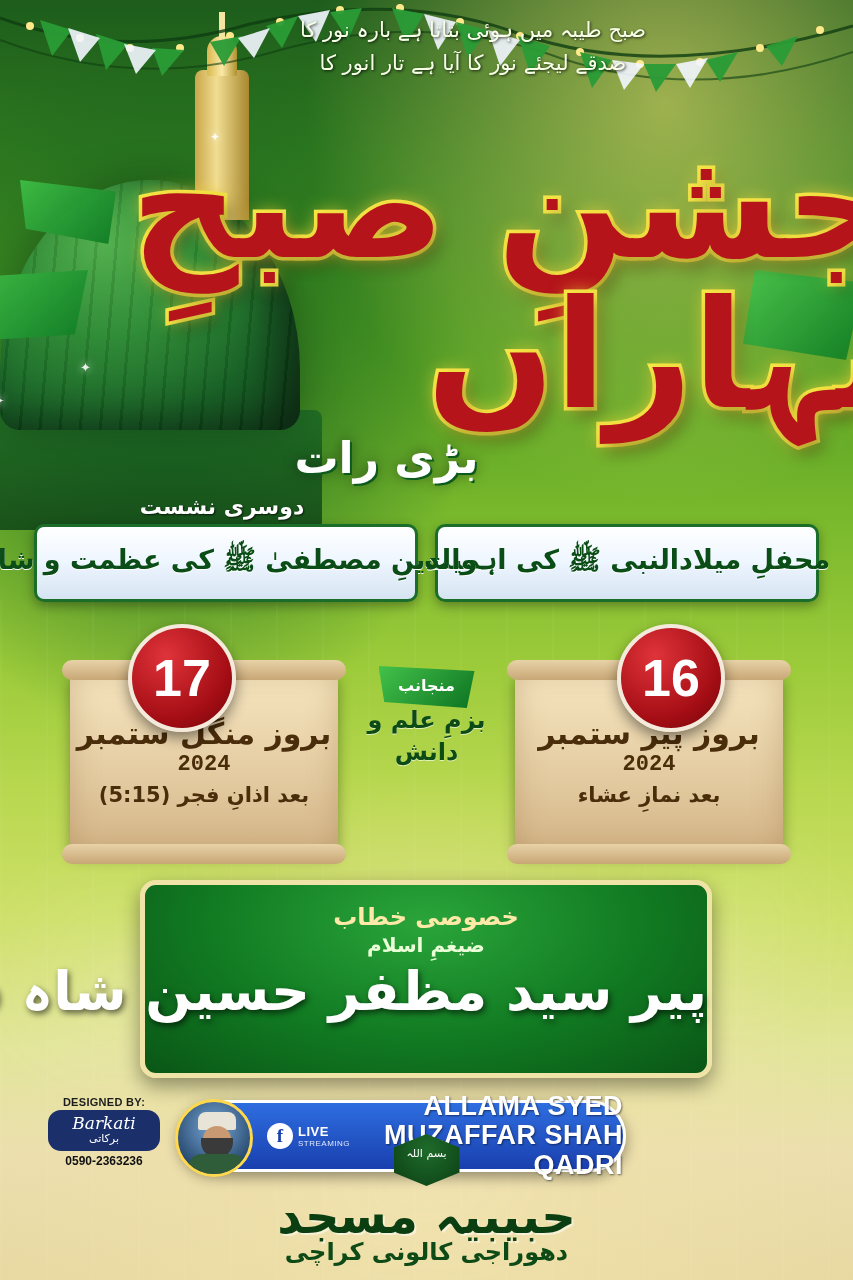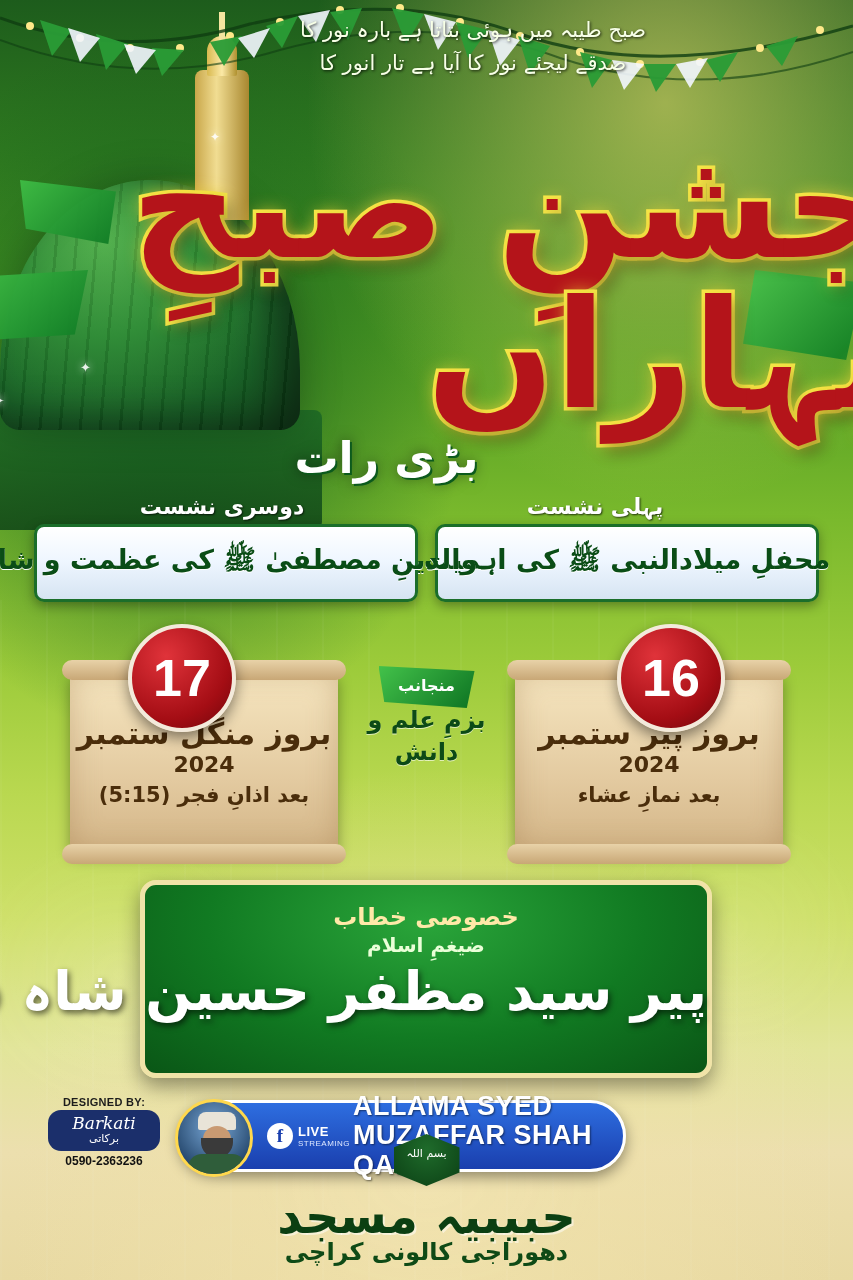--- a/index.html
+++ b/index.html
@@ -158,21 +158,21 @@
   .scroll:before { top:-12px; }
   .scroll:after { bottom:-12px; }
   .scroll.left { left: 70px; }
   .scroll.right { right: 70px; }
   .scroll-inner {
     position:absolute; inset:14px; direction:rtl; text-align:center;
     font-family:"DejaVu Sans", sans-serif; color:#4a2d0b;
     display:flex; flex-direction:column; align-items:center; justify-content:center;
   }
   .scroll-date { font-size:30px; font-weight:bold; line-height:1.15; white-space:nowrap; }
-  .scroll-year { font-size:22px; font-weight:bold; }
+  .scroll-year { font-size:22px; font-weight:bold;font-family:Liberation Mono, monospace; }
   .scroll-time { font-size:21px; font-weight:bold; margin-top:6px;text-align:right; }
   .daybadge {
     position:absolute; top:-6px; width:108px; height:108px; border-radius:50%;
     background: radial-gradient(circle at 34% 28%, #e0333a, #a40d14 65%, #6e060b 100%);
     border:4px solid #f3eadb;
     box-shadow:0 6px 14px rgba(0,0,0,.45);
     color:#fff; font-weight:bold; font-size:52px;
     display:flex; align-items:center; justify-content:center;
     font-family:"Liberation Sans", sans-serif;
   }
@@ -244,21 +244,21 @@
   .fb-live { display:flex; align-items:center; gap:5px; margin-left:86px; }
   .fb-circle {
     width:26px; height:26px; border-radius:50%; background:#fff; color:#1a3fae;
     font-weight:bold; font-size:19px; display:flex; align-items:center; justify-content:center;
     font-family:"Liberation Serif", serif;
   }
   .live-txt { color:#fff; font-size:13px; font-weight:bold; letter-spacing:.5px; }
   .stream-txt { color:#dfe8ff; font-size:8px; letter-spacing:.5px; }
   .speaker-en {
     color:#fff; font-weight:bold; font-size:27px; line-height:1.08;
-    text-align:left; margin-left:3px; letter-spacing:.5px;
+    text-align:right; margin-left:3px; letter-spacing:.5px;
     text-shadow:1px 1px 2px rgba(0,0,0,.5);
   }
 
   
   .venue {
     position:absolute; left:0; right:0; bottom:14px; text-align:center; direction:rtl;
     font-family:"DejaVu Sans", sans-serif;
   }
   .venue-crest {
     width:66px; height:52px; margin:0 auto 2px;
@@ -348,21 +348,20 @@
 
   <div class="title-main">
     <span>جشنِ صبحِ بہاراں</span>
   </div>
   <div class="subtitle">بڑی رات</div>
 
   <div class="sessions">
     <div class="session right">
       <div class="session-title">محفلِ میلادالنبی ﷺ کی اہمیت</div>
     </div>
-    <div class="session-tag" style="right:80px; width:300px; left:auto;">پہلی نشست</div>
 
     <div class="session left">
       <div class="session-title">والدینِ مصطفیٰ ﷺ کی عظمت و شان</div>
     </div>
     <div class="session-tag" style="left:44px; width:300px;">دوسری نشست</div>
   </div>
 
   <div class="scrolls">
     <div class="scroll right">
       <div class="scroll-inner">

